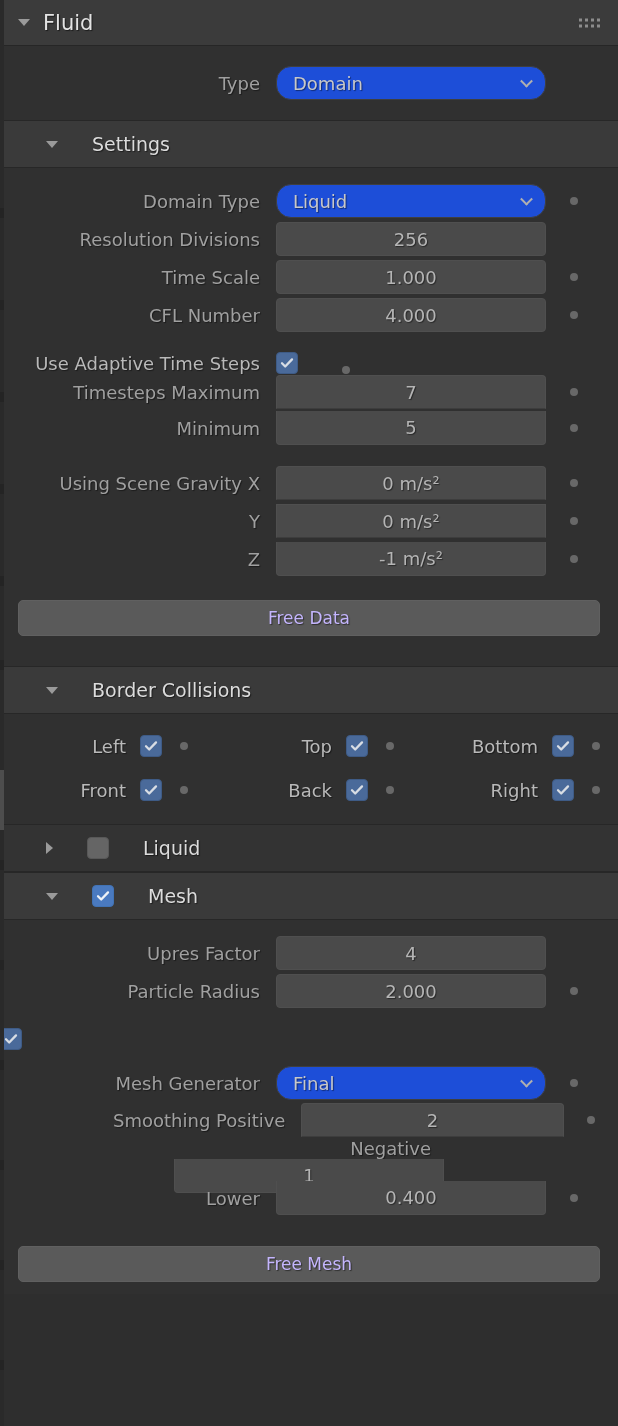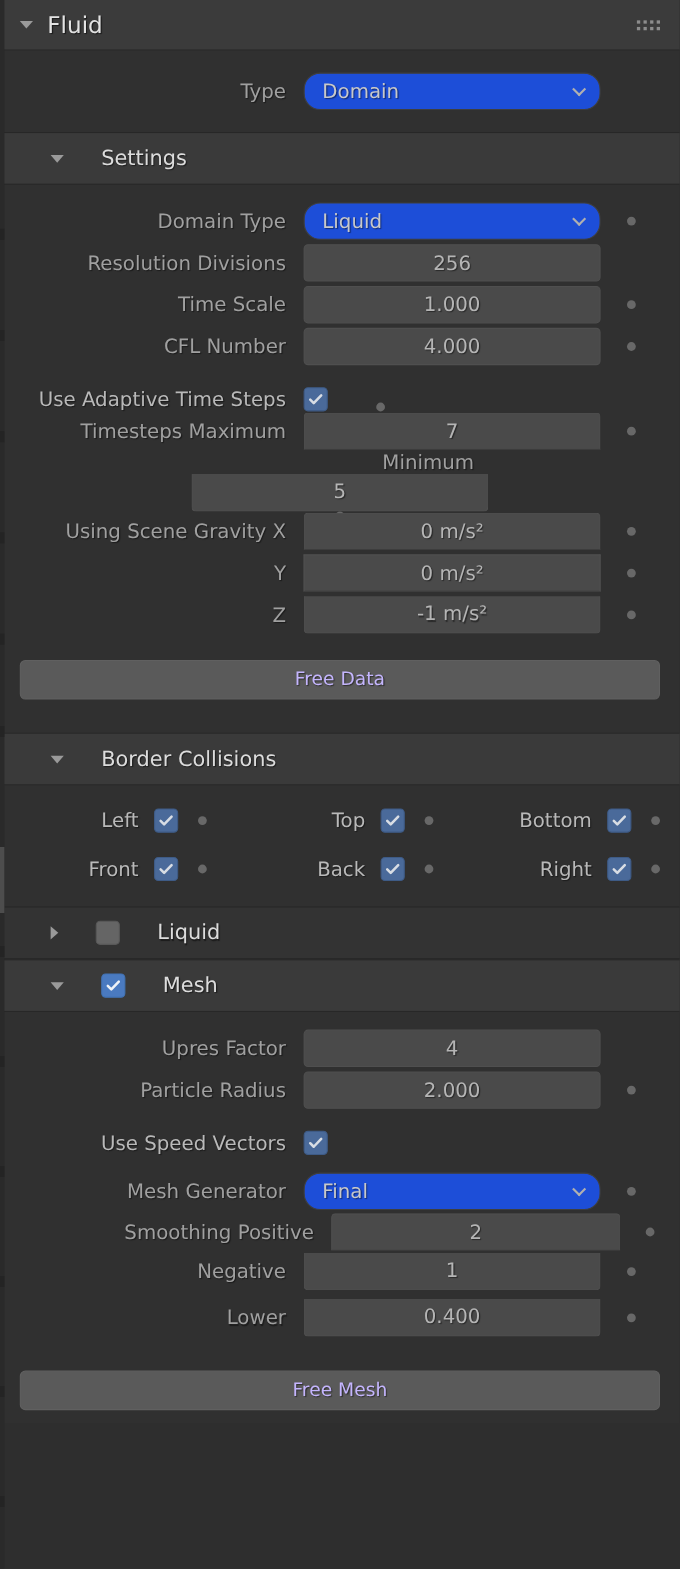--- a/index.html
+++ b/index.html
@@ -262,21 +262,21 @@
         <div class="row-label">Timesteps Maximum</div>
         <div class="field-wrap">
           <div class="num-field top">
             <span>7</span>
           </div>
         </div>
         <div class="dot-slot">
             <span class="adot"></span>
           </div>
       </div>
-      <div class="row" style="height:36px;flex-direction:column;">
+      <div class="row" style="height:36px;">
         <div class="row-label">Minimum</div>
         <div class="field-wrap">
           <div class="num-field bot">
             <span>5</span>
           </div>
         </div>
         <div class="dot-slot">
             <span class="adot"></span>
           </div>
       </div>
@@ -440,21 +440,20 @@
         <div class="num-field">
           <span>2.000</span>
         </div>
       </div>
       <div class="dot-slot">
           <span class="adot"></span>
         </div>
     </div>
 
     <div class="check-row">
-      <div class="clabel">Use Speed Vectors</div>
       <div class="cbx">
         <svg width="16" height="16" viewBox="0 0 16 16">
             <path d="M3 8.3 L6.2 11.5 L13 4.4" stroke="#d8dde4" stroke-width="2.3" fill="none" stroke-linecap="round" stroke-linejoin="round"></path>
           </svg>
       </div>
       <div class="dot-slot" style="margin-left:20px;">
           <span class="adot hidden"></span>
         </div>
     </div>
 
@@ -478,21 +477,21 @@
         <div class="row-label">Smoothing Positive</div>
         <div class="field-wrap">
           <div class="num-field top">
             <span>2</span>
           </div>
         </div>
         <div class="dot-slot">
             <span class="adot"></span>
           </div>
       </div>
-      <div class="row" style="height:36px;">
+      <div class="row" style="height:36px;flex-direction:column;">
         <div class="row-label">Negative</div>
         <div class="field-wrap">
           <div class="num-field bot">
             <span>1</span>
           </div>
         </div>
         <div class="dot-slot">
             <span class="adot"></span>
           </div>
       </div>

